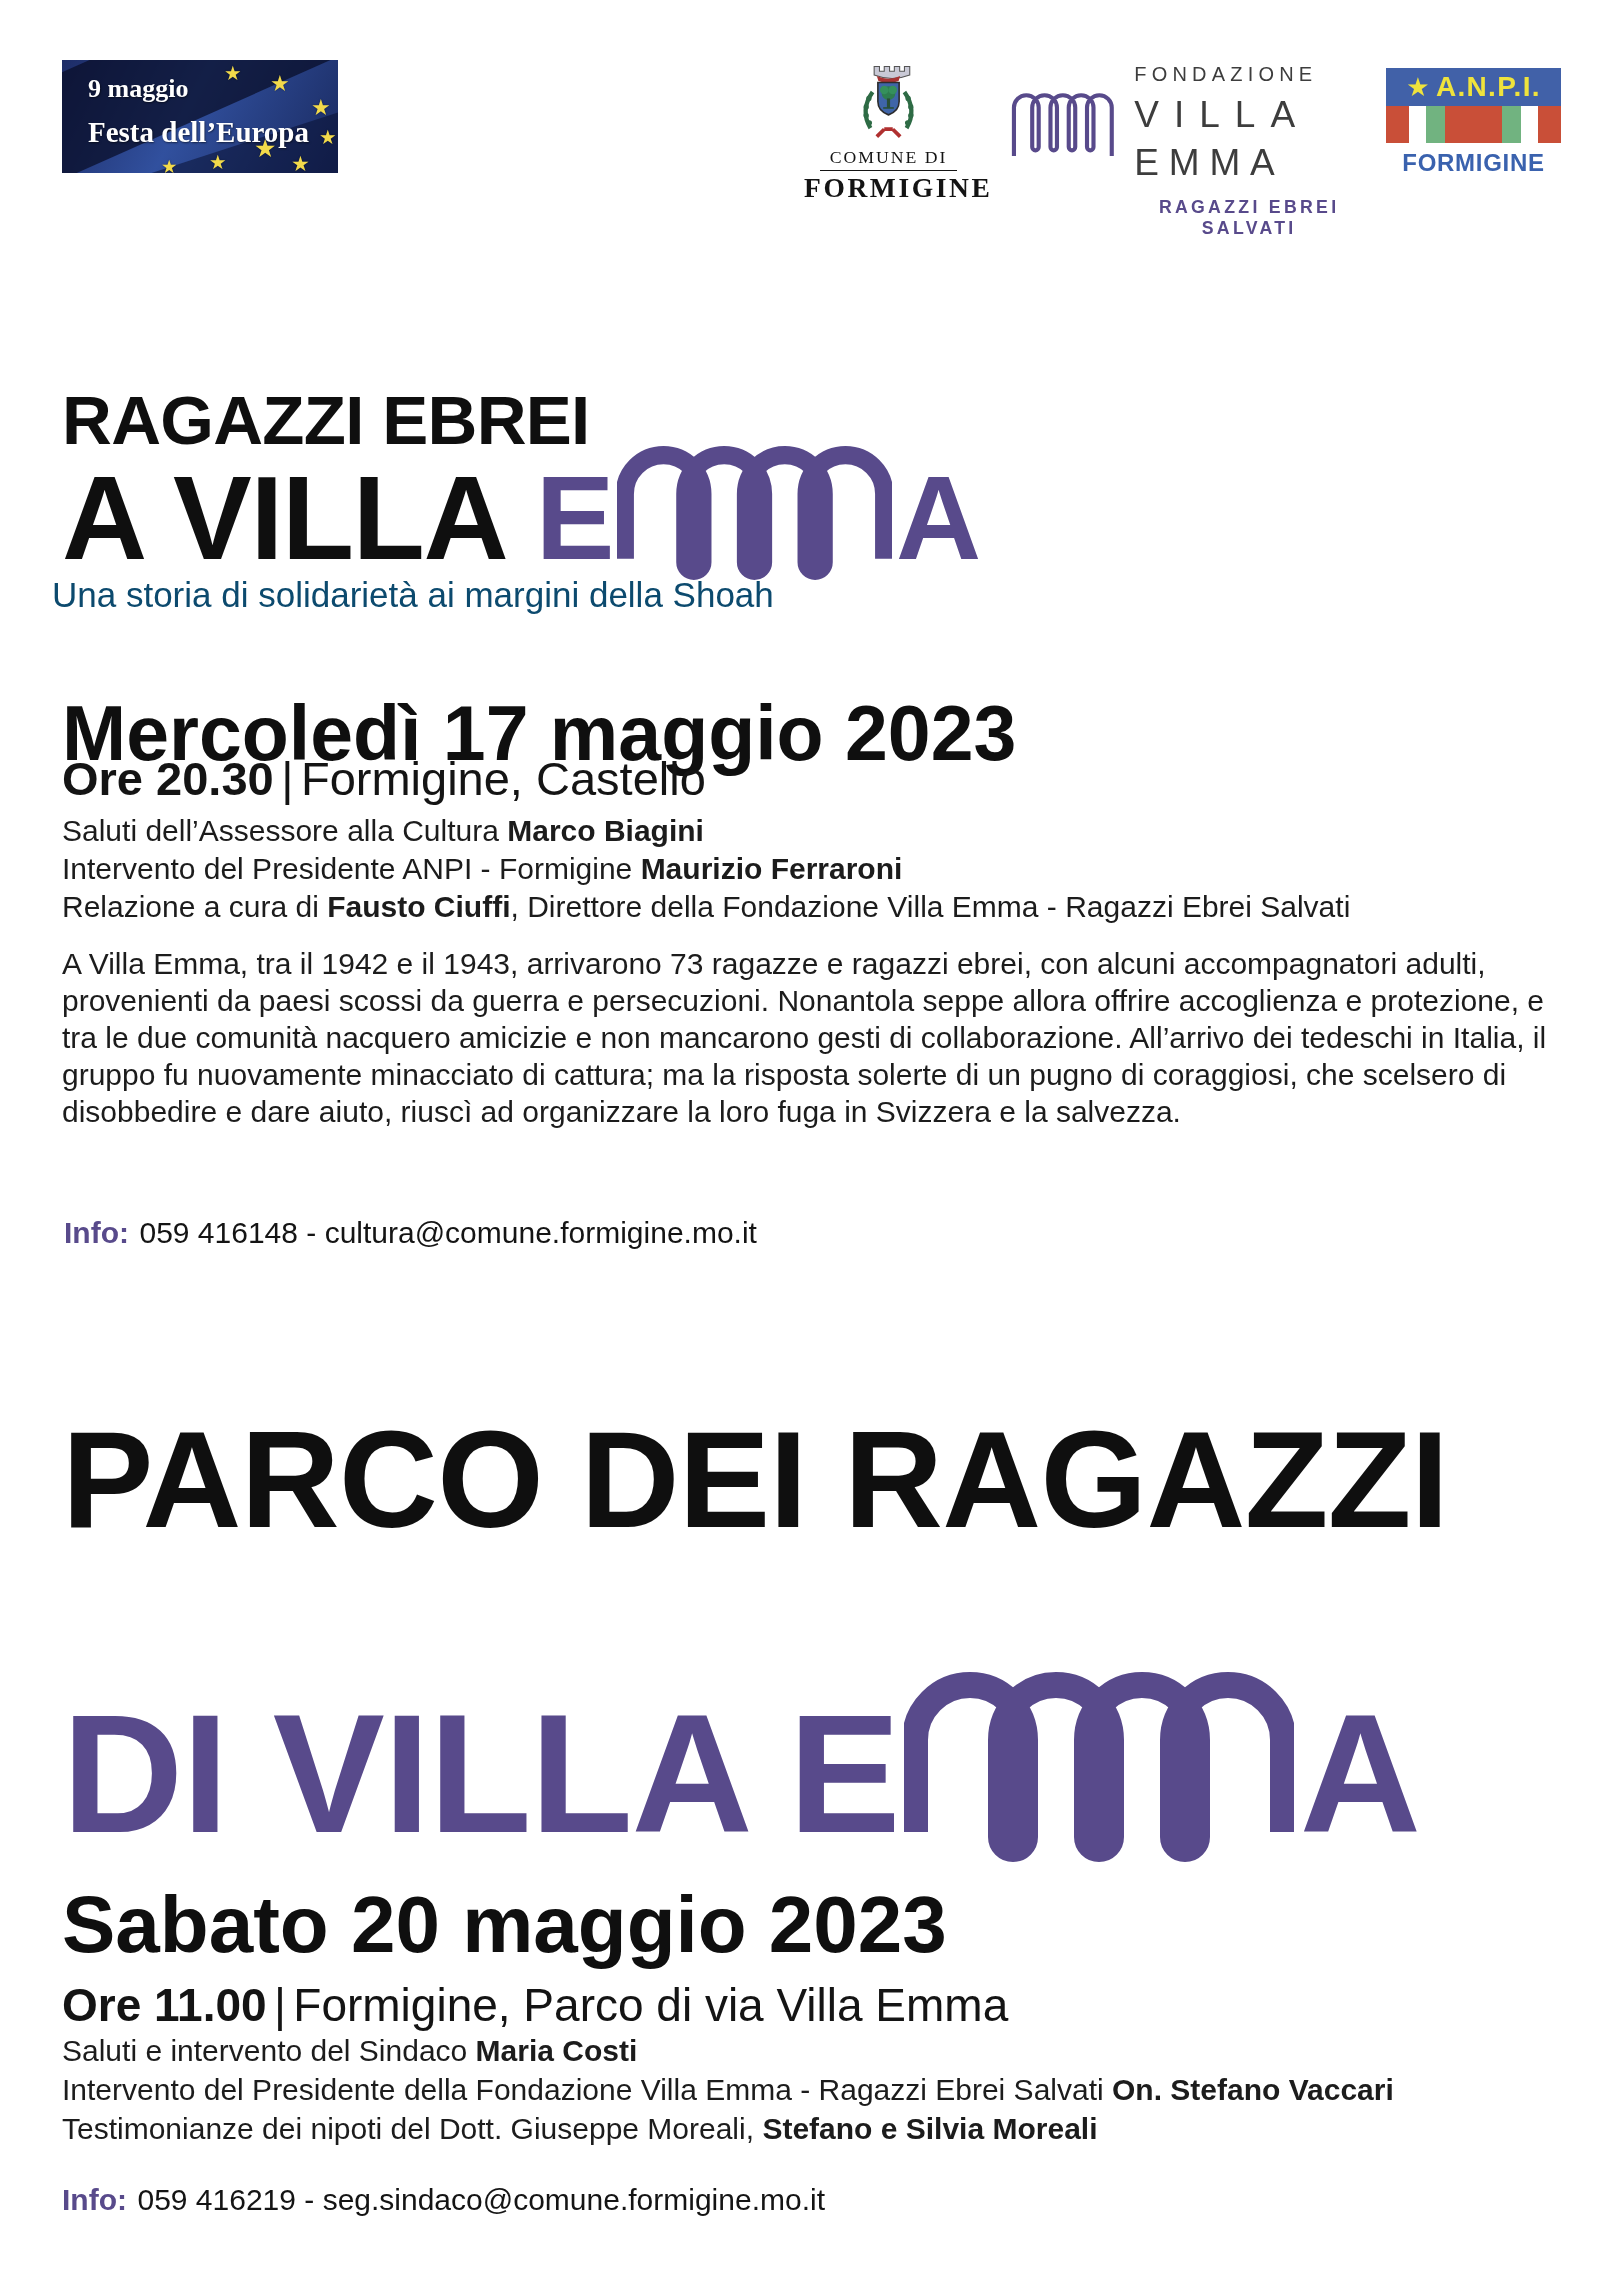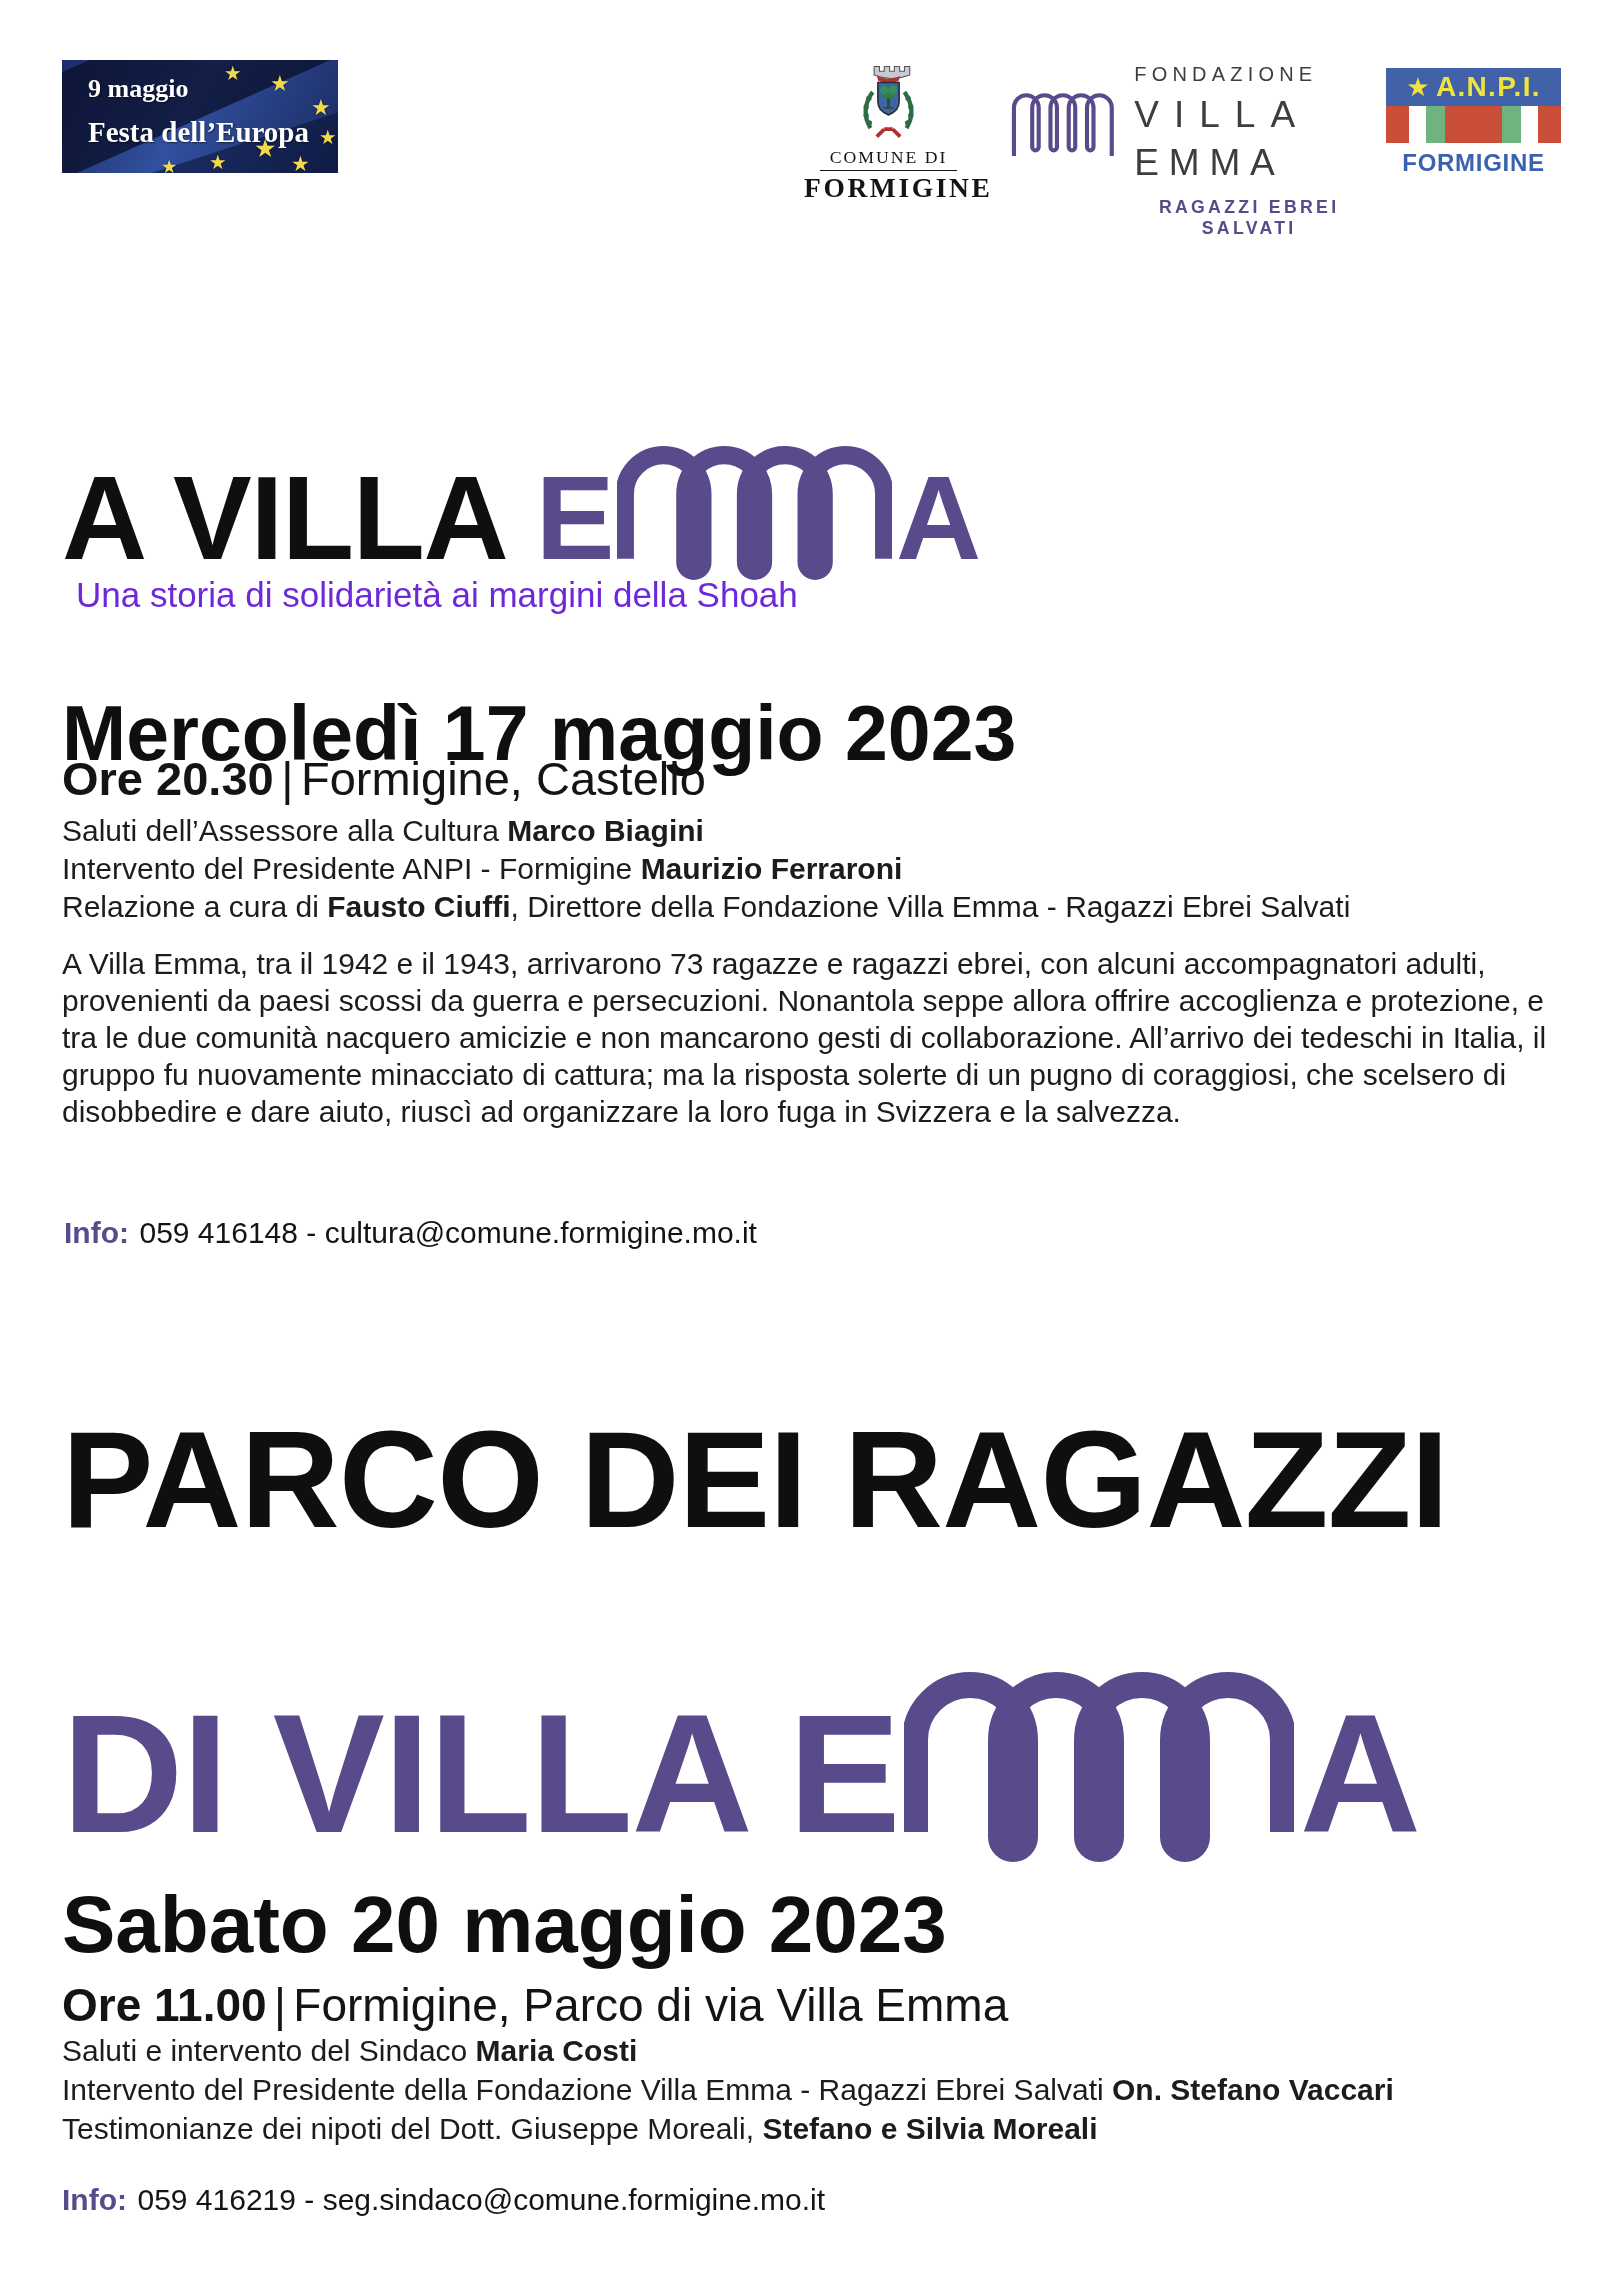--- a/index.html
+++ b/index.html
@@ -75,21 +75,21 @@
 
   
   .h-black{color:#0f0f0f;font-weight:bold;line-height:1;white-space:nowrap;}
   .purple{color:#584a8b;}
   .t1-line1{left:62px;top:386px;font-size:69px;letter-spacing:-0.7px;}
   .t1-line2{left:62px;top:446px;font-size:118px;letter-spacing:-1.3px;}
   .t1-line2 .prefix{margin-right:0.24em;}
   .spring{display:inline-block;}
   .spring-t1{width:275px;height:134px;vertical-align:-21px;margin:0 3.9px;}
   .spring-t2{width:390px;height:190px;vertical-align:-30px;margin:0 5.2px;}
-  .t1-sub{left:76px;top:575px;font-size:35px;color:#6d28d9;white-space:nowrap;}
+  .t1-sub{left:52px;top:575px;font-size:35px;color:#0c4a6e;white-space:nowrap;}
   .t1-date{left:62px;top:651px;font-size:77px;margin-top:44px;}
   .ore-line{font-size:47px;color:#141414;white-space:nowrap;}
   .ore-line .time{font-weight:bold;}
   .ore-line .divider{font-weight:normal;padding:0 0.16em;}
   .t1-ore{left:62px;top:751px;}
   .speakers{font-size:30px;line-height:38px;color:#1c1c1c;width:1525px;}
   .t1-speakers{left:62px;top:812px;}
   .para{left:62px;top:945px;width:1515px;font-size:30px;line-height:37px;color:#1c1c1c;}
   .info{font-size:30px;color:#141414;}
   .info .label{color:#584a8b;font-weight:bold;margin-right:0.35em;}
@@ -174,20 +174,21 @@
       <div style="width:17px;background:#ffffff;"></div>
       <div style="width:18.3px;background:#71b380;"></div>
       <div style="width:58px;background:#c94f38;"></div>
       <div style="width:18.3px;background:#71b380;"></div>
       <div style="width:17px;background:#ffffff;"></div>
       <div style="width:23.6px;background:#c94f38;"></div>
     </div>
     <div class="anpi-city">FORMIGINE</div>
   </div>
 
+  <div class="abs h-black t1-line1">RAGAZZI EBREI</div>
 
   <div class="abs h-black t1-line2">
     <span class="prefix">A VILLA</span><span class="purple">E</span><svg class="spring spring-t1" viewBox="0 0 390 190">
         <path d="M11,160 V68 A55,55 0 0 1 121,68 V165 A12,12 0 0 1 97,165 V68 A55,55 0 0 1 207,68 V165 A12,12 0 0 1 183,165 V68 A55,55 0 0 1 293,68 V165 A12,12 0 0 1 269,165 V68 A55,55 0 0 1 379,68 V160" fill="none" stroke="#584a8b" stroke-width="26"></path>
       </svg><span class="purple">A</span>
   </div>
 
   <div class="abs t1-sub">Una storia di solidarietà ai margini della Shoah</div>
 
   <div class="abs h-black t1-date">Mercoledì 17 maggio 2023</div>

